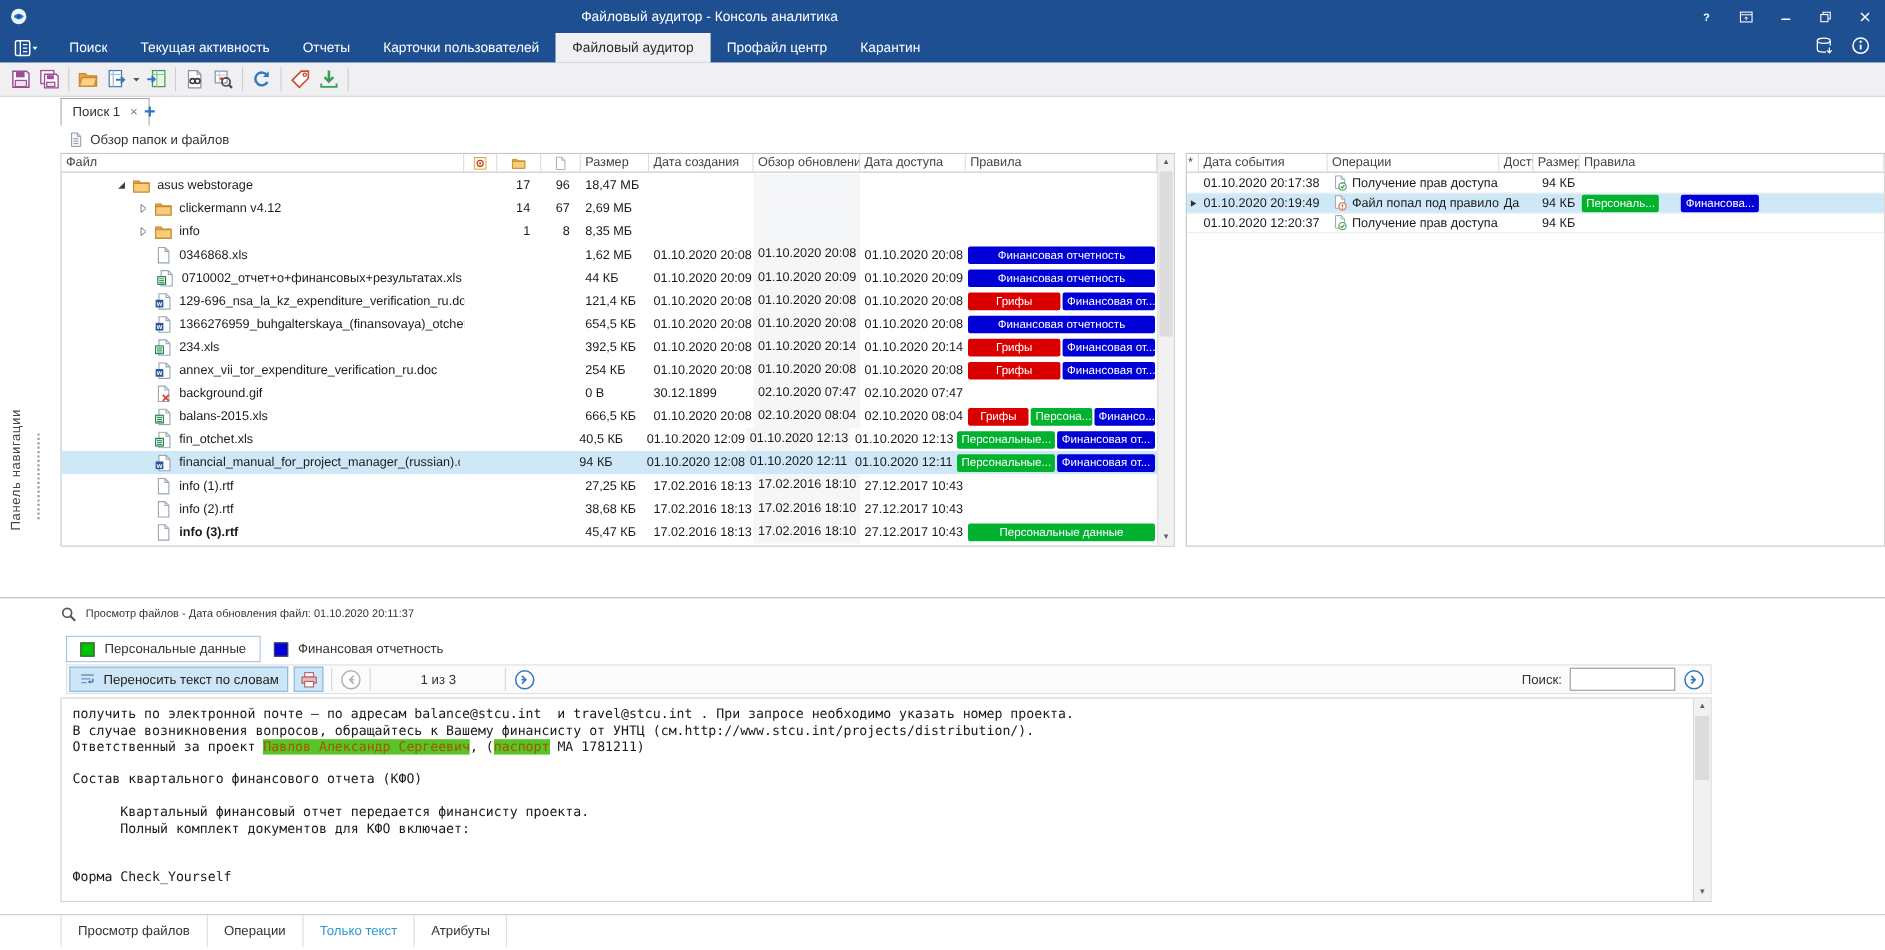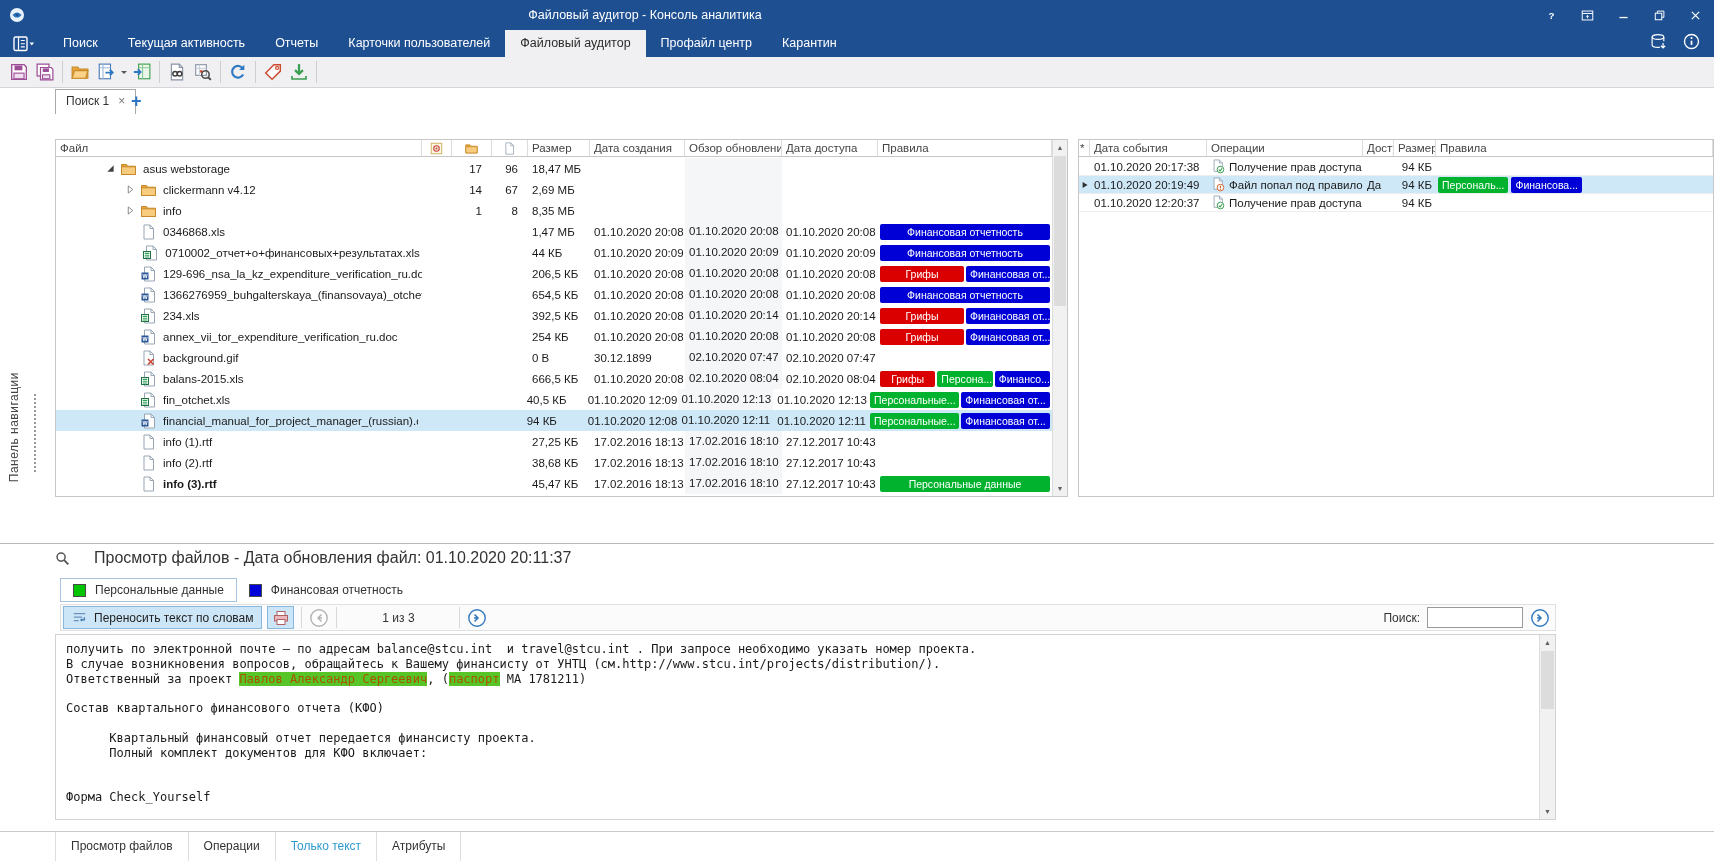--- a/index.html
+++ b/index.html
@@ -75,34 +75,34 @@
   .c-rules .badge { flex:1; }
 
   
   .event-panel { position:absolute; left:1078px; top:114px; width:636px; height:383px; }
   .erow { display:flex; height:18px; align-items:center; font-size:11.5px; color:#1a1a1a; border-bottom:1px solid #ededed; }
   .erow.sel { background:#cfe8f8; }
   .e-marker { display:flex; align-items:center; justify-content:center; }
   .e-marker .icon { width:8px; height:8px; }
   .op-cell { display:flex; align-items:center; gap:4px; overflow:hidden; white-space:nowrap; }
   .op-cell .icon { width:14px; height:15px; flex:none; }
-  .e-rules { display:flex; gap:3px; padding:1px 2px;align-items:flex-end; }
+  .e-rules { display:flex; gap:20px; padding:1px 2px;align-items:flex-end; }
 
   
   .navstrip { position:absolute; left:0; top:114px; width:49px; height:383px; }
   .vlabel { position:absolute; left:7px; top:258px; writing-mode:vertical-rl; transform:rotate(180deg);
             font-size:12px; color:#444; letter-spacing:.5px; }
   .nav-dots { position:absolute; left:34px; top:280px; height:78px; width:0; border-left:2px dotted #9a9a9a; }
 
   
   .h-divider { position:absolute; left:0; top:543px; right:0; height:1px; background:#b9b9b9; }
 
   
-  .preview-header { position:absolute; left:55px; top:547px; height:22px; display:flex; gap:24px; align-items:center;
-                    font-size:16px; color:#333; }
+  .preview-header { position:absolute; left:55px; top:547px; height:22px; display:flex; gap:8px; align-items:center;
+                    font-size:10px; color:#333; }
   .preview-header .icon { width:15px; height:15px; }
   .legend-row { position:absolute; left:60px; top:578px; height:24px; display:flex; }
   .legend-tab { display:flex; align-items:center; gap:9px; padding:0 12px; font-size:12px; color:#333; }
   .legend-tab.active { border:1px solid #a6c4dd; background:#fff; }
   .swatch { width:13px; height:13px; border:1px solid #4a4a4a; }
 
   .preview-toolbar { position:absolute; left:60px; top:604px; width:1496px; height:27px; display:flex;
                      align-items:center; background:#fbfbfb; border:1px solid #e0e0e0; padding:0 2px; }
   .wrap-btn { display:flex; gap:7px; align-items:center; padding:0 8px; height:23px; background:#cde6f7;
               border:1px solid #88b7de; font-size:12px; color:#222; }
@@ -335,20 +335,30 @@
   </div>
   <div class="add-tab">+</div>
 </div>
 
 <div class="navstrip">
   <span class="vlabel">Панель навигации</span>
   <div class="nav-dots"></div>
 </div>
 
 <section class="file-panel">
+  <div class="panel-title">
+    <span class="icon">
+        <svg viewBox="0 0 16 16">
+          <path d="M3.5 1h6L13 4.5V15H3.5z" fill="#f4f6f9" stroke="#8a93a5"></path>
+          <path d="M9.5 1v3.5H13" fill="none" stroke="#8a93a5"></path>
+          <path d="M5.5 7h5M5.5 9.5h5M5.5 12h5" stroke="#8a93a5"></path>
+        </svg>
+      </span>
+    <span>Обзор папок и файлов</span>
+  </div>
   <div class="grid">
     <div class="grid-header" style="right:15px">
       <div class="gh-cell" style="width:366px">Файл</div>
       <div class="gh-cell" style="width:30px">
           <span class="icon">
             <svg viewBox="0 0 16 16">
               <rect x="1.5" y="1.5" width="13" height="13" fill="#fdf6e3" stroke="#c8a54a"></rect>
               <circle cx="8" cy="8" r="3.4" fill="none" stroke="#c23b2e" stroke-width="1.3"></circle>
               <circle cx="8" cy="8" r="1.2" fill="#c23b2e"></circle>
             </svg>
@@ -462,21 +472,21 @@
               <svg viewBox="0 0 16 16">
                 <path d="M3.5 1h6L13 4.5V15H3.5z" fill="#fff" stroke="#97a5b5"></path>
                 <path d="M9.5 1v3.5H13" fill="none" stroke="#97a5b5"></path>
               </svg>
             </span>
             <span>0346868.xls</span>
           </div>
           <div style="width: 30px;"></div>
           <div class="c-num" style="width: 40px;"></div>
           <div class="c-num" style="width: 36px;"></div>
-          <div class="c-txt" style="width: 62px;">1,47 МБ</div>
+          <div class="c-txt" style="width: 62px;">1,62 МБ</div>
           <div class="c-txt" style="width: 95px;">01.10.2020 20:08</div>
           <div class="c-txt col-updated" style="width: 97px; height: 100%; line-height: 21px;">01.10.2020 20:08</div>
           <div class="c-txt" style="width: 96px;">01.10.2020 20:08</div>
           <div class="c-rules" style="flex: 1 1 0%;">
             <span class="badge" style="background: rgb(0, 0, 214);">Финансовая отчетность</span>
           </div>
         </div>
         <div class="frow">
           <div class="c-file" style="width: 366px; padding-left: 70px; justify-content: center;">
             <span class="expander"></span>
@@ -510,21 +520,21 @@
                 <path d="M10.5 1v3.5H14" fill="none" stroke="#97a5b5"></path>
                 <rect x="1" y="6.5" width="7" height="7" fill="#2b579a"></rect>
                 <text x="4.5" y="12.2" font-size="6.5" fill="#fff" text-anchor="middle" font-family="sans-serif" font-weight="bold">w</text>
               </svg>
             </span>
             <span>129-696_nsa_la_kz_expenditure_verification_ru.doc</span>
           </div>
           <div style="width: 30px;"></div>
           <div class="c-num" style="width: 40px;"></div>
           <div class="c-num" style="width: 36px;"></div>
-          <div class="c-txt" style="width: 62px;">206,5 КБ</div>
+          <div class="c-txt" style="width: 62px;">121,4 КБ</div>
           <div class="c-txt" style="width: 95px;">01.10.2020 20:08</div>
           <div class="c-txt col-updated" style="width: 97px; height: 100%; line-height: 21px;">01.10.2020 20:08</div>
           <div class="c-txt" style="width: 96px;">01.10.2020 20:08</div>
           <div class="c-rules" style="flex: 1 1 0%;">
             <span class="badge" style="background: rgb(218, 0, 0);">Грифы</span>
             <span class="badge" style="background: rgb(0, 0, 214);">Финансовая от...</span>
           </div>
         </div>
         <div class="frow">
           <div class="c-file" style="width: 366px; padding-left: 70px;">

